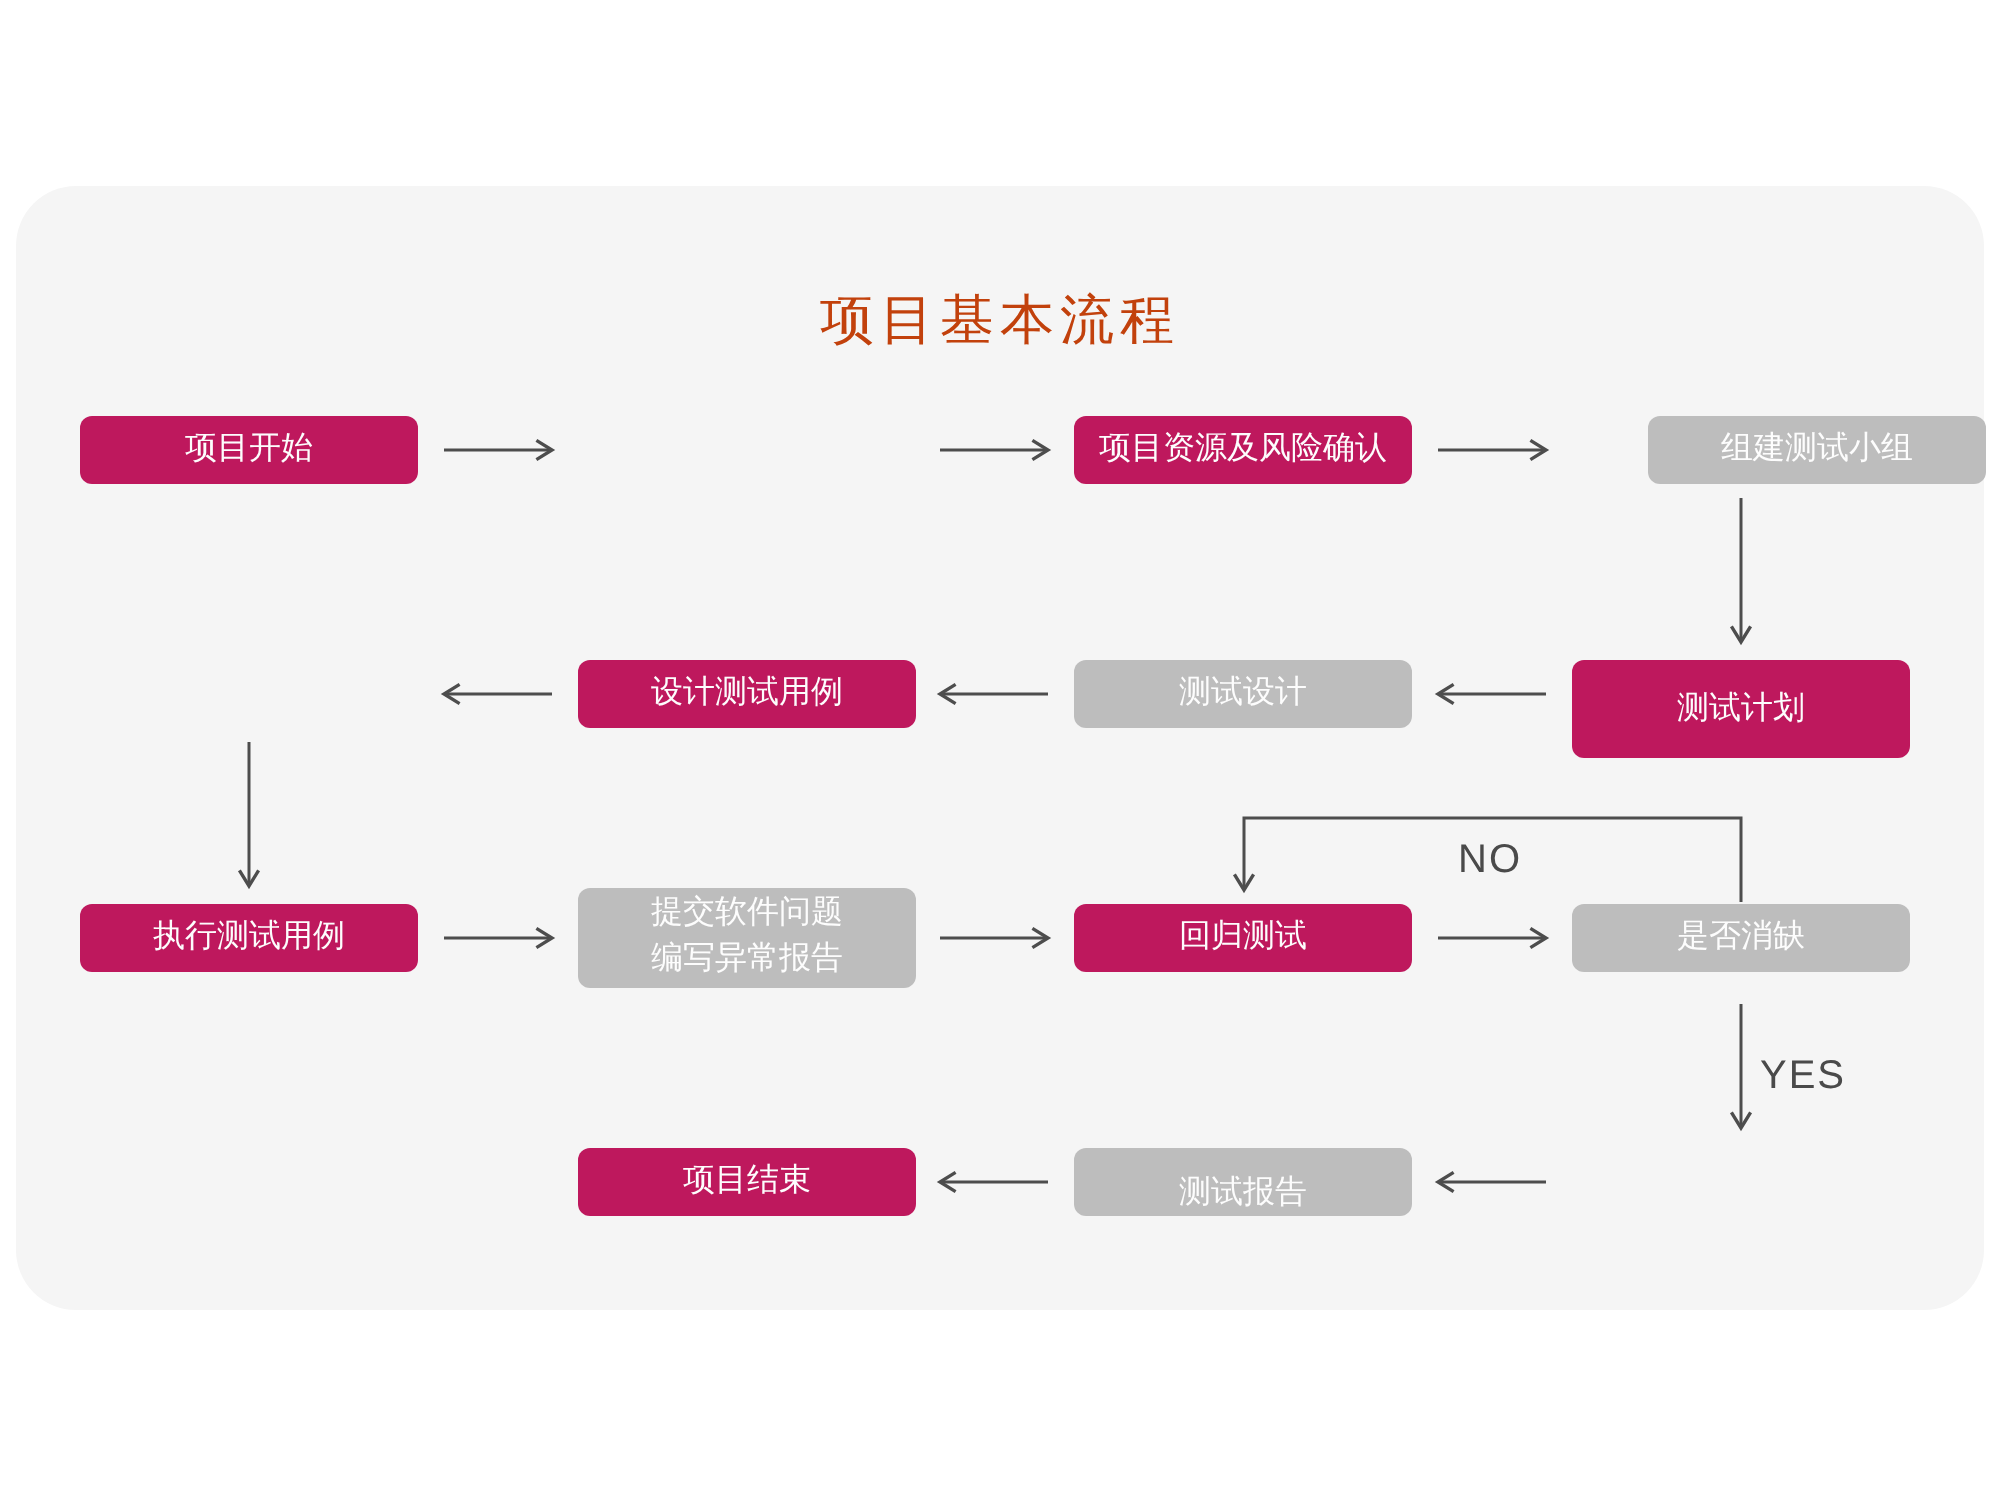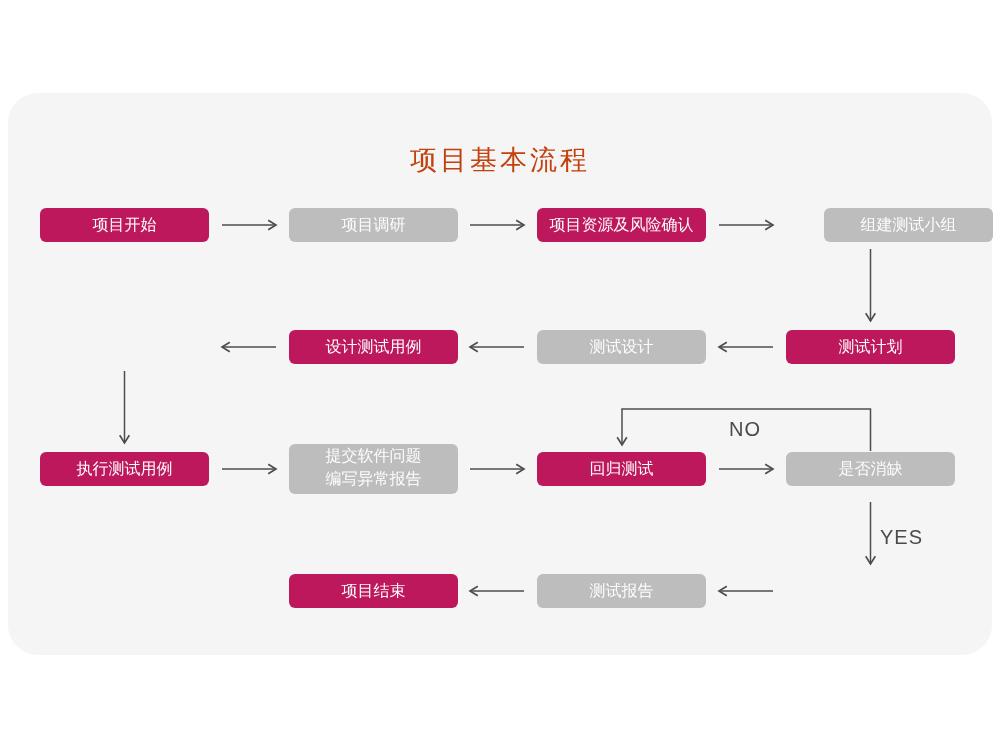--- a/index.html
+++ b/index.html
@@ -104,51 +104,48 @@
         <path d="M870.5,451 L870.5,409 L622,409 L622,445" class="edge" marker-end="url(#arrowhead)"></path>
         <path d="M870.5,502 L870.5,564" class="edge" marker-end="url(#arrowhead)"></path>
         <path d="M773,591 L719,591" class="edge" marker-end="url(#arrowhead)"></path>
         <path d="M524,591 L470,591" class="edge" marker-end="url(#arrowhead)"></path>
         <text x="745" y="436" text-anchor="middle" class="edge-label">NO</text>
         <text x="880" y="544" text-anchor="start" class="edge-label">YES</text>
       </svg>
   <div class="node purple" style="left: 40px; top: 208px; width: 169px; height: 34px;">
         <div>项目开始</div>
       </div>
-      <div class="node gray" style="left: 289px; top: 208px; width: 169px; height: 34px;">
-        <div>项目调研</div>
-      </div>
       <div class="node purple" style="left: 537px; top: 208px; width: 169px; height: 34px;">
         <div>项目资源及风险确认</div>
       </div>
       <div class="node gray" style="left: 824px; top: 208px; width: 169px; height: 34px;">
         <div>组建测试小组</div>
       </div>
       <div class="node purple" style="left: 289px; top: 330px; width: 169px; height: 34px;">
         <div>设计测试用例</div>
       </div>
       <div class="node gray" style="left: 537px; top: 330px; width: 169px; height: 34px;">
         <div>测试设计</div>
       </div>
-      <div class="node purple" style="left: 786px; top: 330px; width: 169px; height: 34px;">
+      <div class="node purple" style="left: 786px; top: 330px; width: 169px; height: 49px;">
         <div>测试计划</div>
       </div>
       <div class="node purple" style="left: 40px; top: 452px; width: 169px; height: 34px;">
         <div>执行测试用例</div>
       </div>
       <div class="node gray" style="left: 289px; top: 444px; width: 169px; height: 50px; font-family: Liberation Mono, monospace;">
         <div>提交软件问题</div>
         <div>编写异常报告</div>
       </div>
       <div class="node purple" style="left: 537px; top: 452px; width: 169px; height: 34px;">
         <div>回归测试</div>
       </div>
       <div class="node gray" style="left: 786px; top: 452px; width: 169px; height: 34px;">
         <div>是否消缺</div>
       </div>
       <div class="node purple" style="left: 289px; top: 574px; width: 169px; height: 34px;">
         <div>项目结束</div>
       </div>
-      <div class="node gray" style="left: 537px; top: 574px; width: 169px; height: 34px;">
+      <div class="node gray" style="left: 537px; top: 574px; width: 169px; height: 34px; justify-content: flex-end;">
         <div>测试报告</div>
       </div>
     </div>
 </div>
 
 </body></html>

